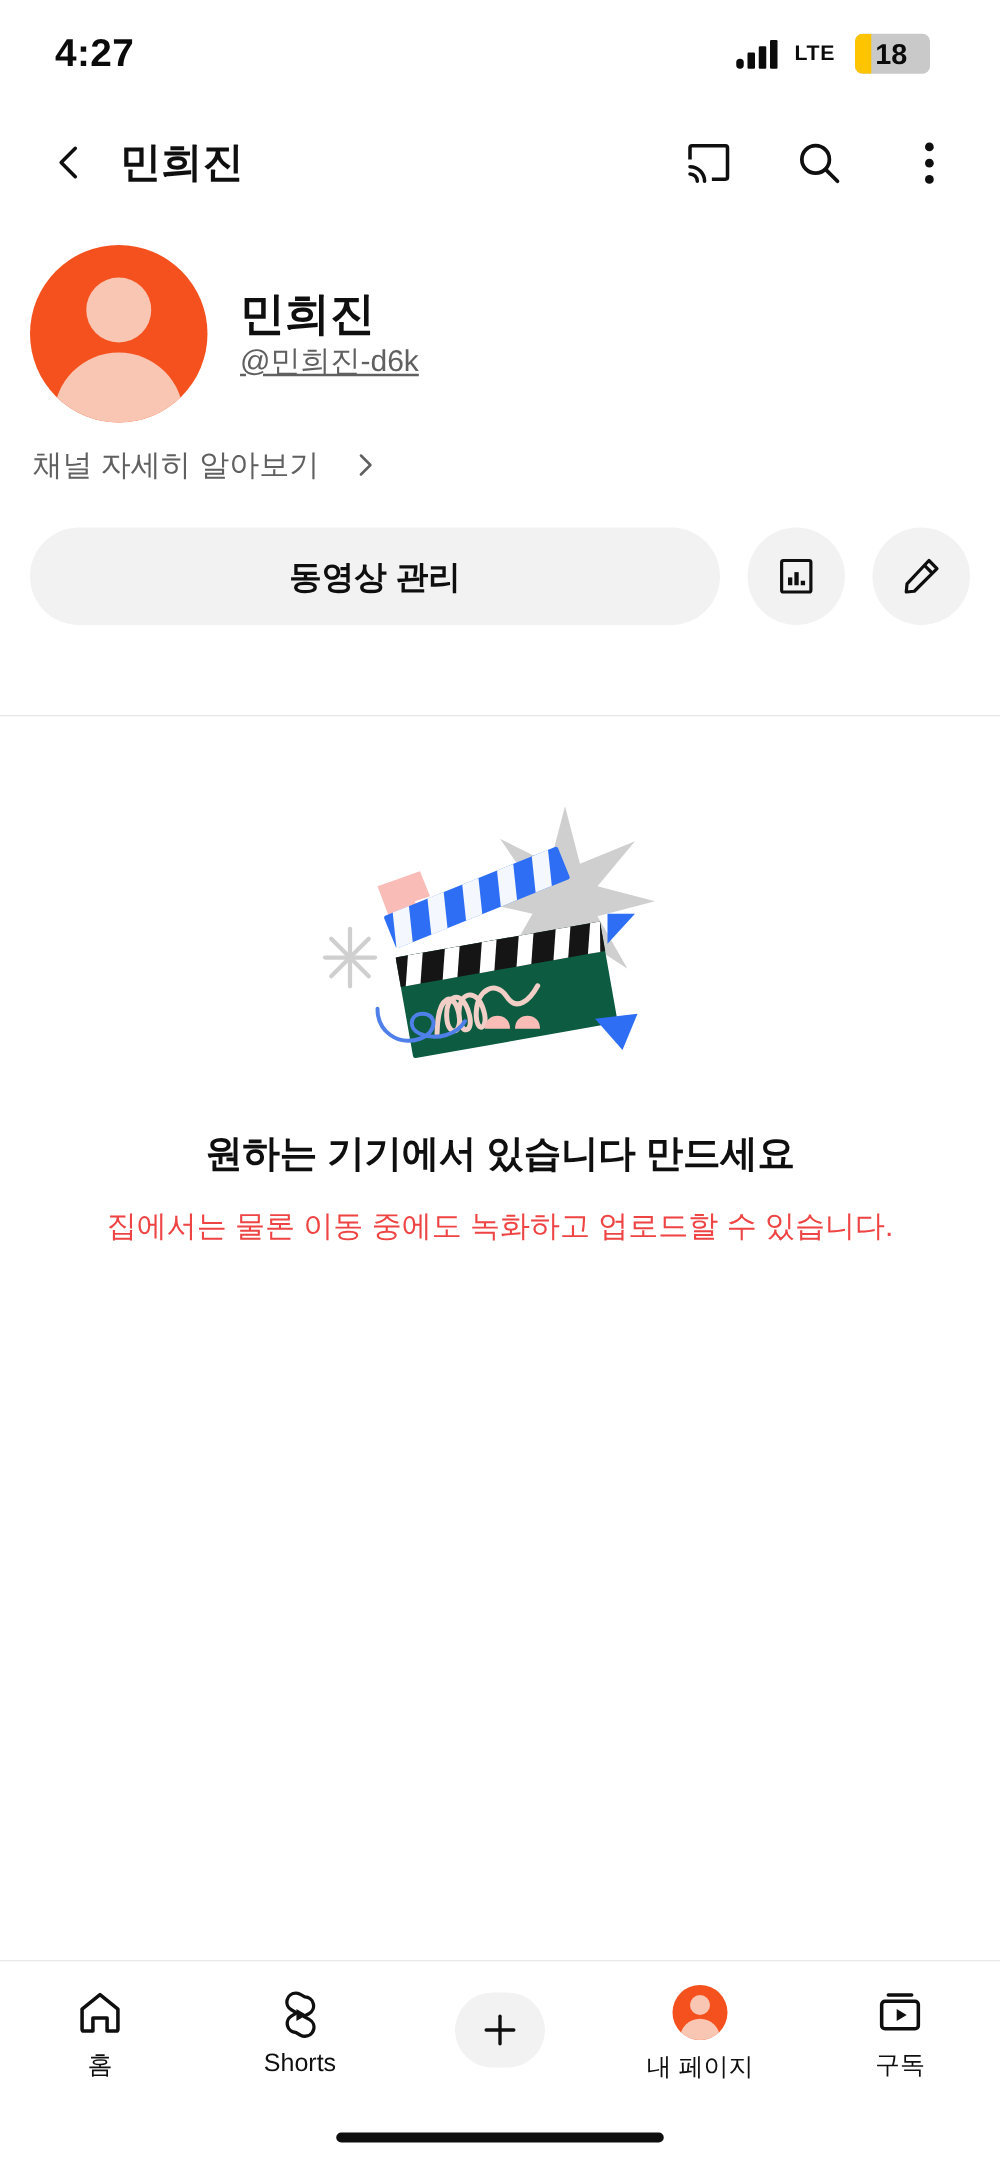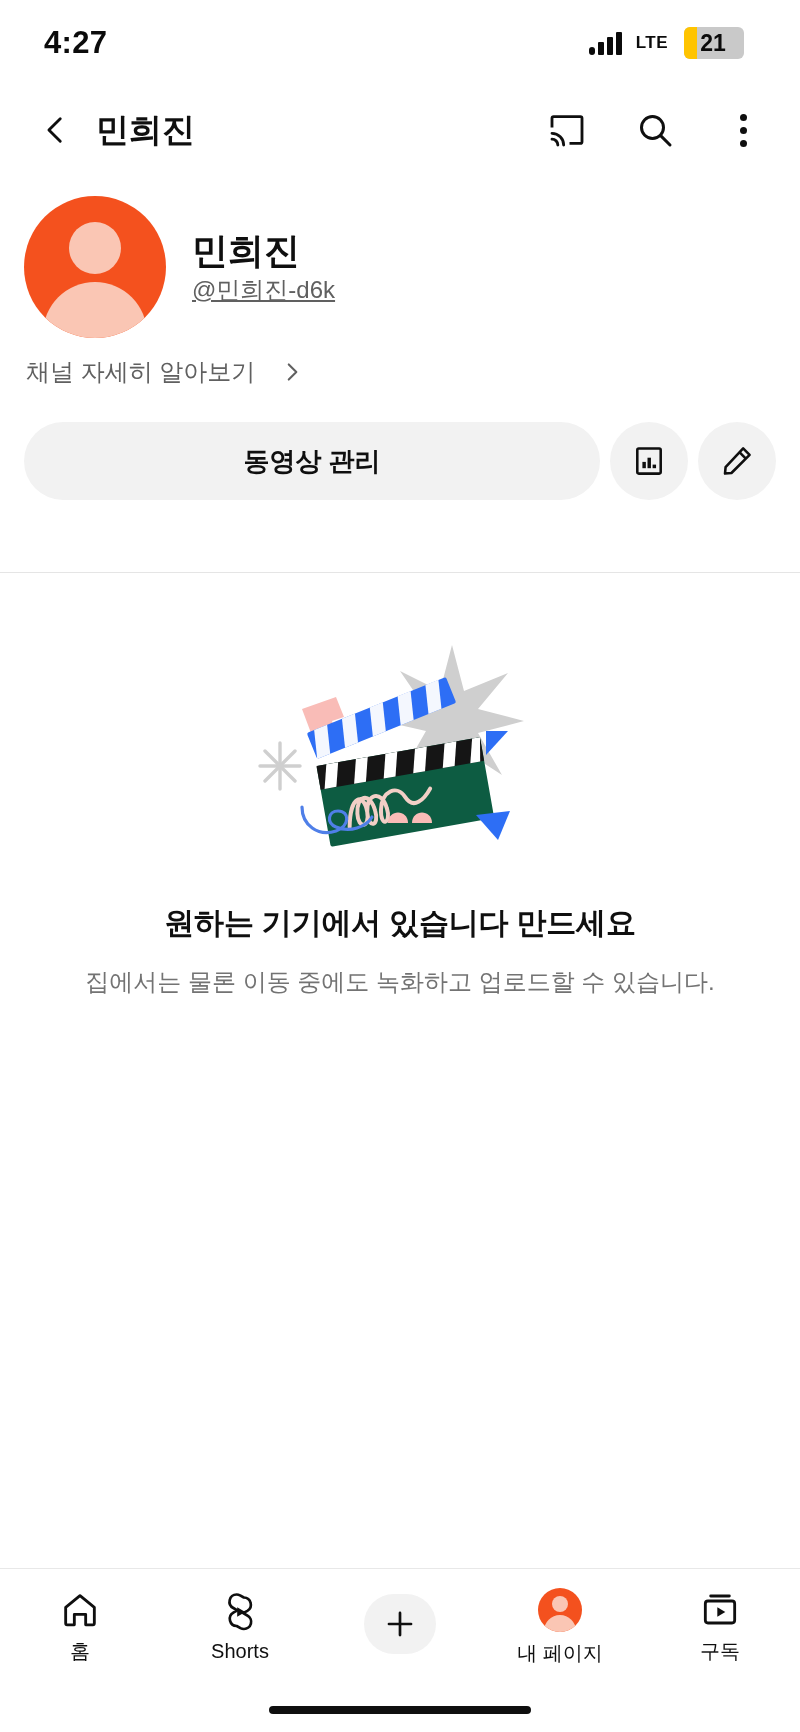--- a/index.html
+++ b/index.html
@@ -69,21 +69,21 @@
   .ch-handle{ font-size:24px; color:#606060; line-height:1.3;text-decoration:underline; }
 
   .learn-row{
     display:flex; align-items:center; gap:24px;
     padding:18px 24px 0 26px; color:#606060;
   }
   .learn-row .txt{ font-size:24px; color:#606060; }
 
   
   .actions{
-    display:flex; align-items:center; gap:10px;
+    display:flex; align-items:center; gap:22px;
     padding:34px 24px 0 24px;
   }
   .manage-btn{
     flex:1; height:78px; border-radius:39px; background:#f2f2f2;
     display:flex; align-items:center; justify-content:center;
     font-size:26px; font-weight:700; color:#0f0f0f; border:none;
     font-family:inherit;
   }
   .round-btn{
     width:78px; height:78px; border-radius:50%; background:#f2f2f2;
@@ -94,21 +94,21 @@
   .divider{ height:1px; background:#e5e5e5; margin-top:72px; }
 
   
   .empty{ padding-top:52px; text-align:center; }
   .illus{ width:320px; height:230px; margin:0 auto; display:block; }
   .empty-title{
     font-size:30px; font-weight:700; color:#0f0f0f;
     margin-top:48px; letter-spacing:-.2px;
   }
   .empty-desc{
-    font-size:24px; color:#737373; line-height:1.5; margin-top:20px;
+    font-size:24px; color:#ef4444; line-height:1.5; margin-top:20px;
   }
   .create-btn{
     margin:38px auto 0; display:block;
     background:#0f0f0f; color:#ffffff; border:none;
     padding:0 44px; height:76px; border-radius:38px;
     font-size:28px; font-weight:700; font-family:inherit;
   }
 
   
   .bottom-nav{
@@ -147,21 +147,21 @@
   <div class="status-right">
     <div class="sig-bars">
       <i></i>
         <i></i>
         <i></i>
         <i></i>
     </div>
     <div class="lte-text">LTE</div>
     <div class="battery">
       <div class="fill"></div>
-      <div class="pct">21</div>
+      <div class="pct">18</div>
 
     </div>
   </div>
 </div>
 
 <div class="app-bar">
   <div class="back-btn">
     <svg width="34" height="34" viewBox="0 0 24 24">
       <path d="M15 4 L7 12 L15 20" fill="none" stroke="#0f0f0f" stroke-width="2" stroke-linecap="round" stroke-linejoin="round"></path>
     </svg>

